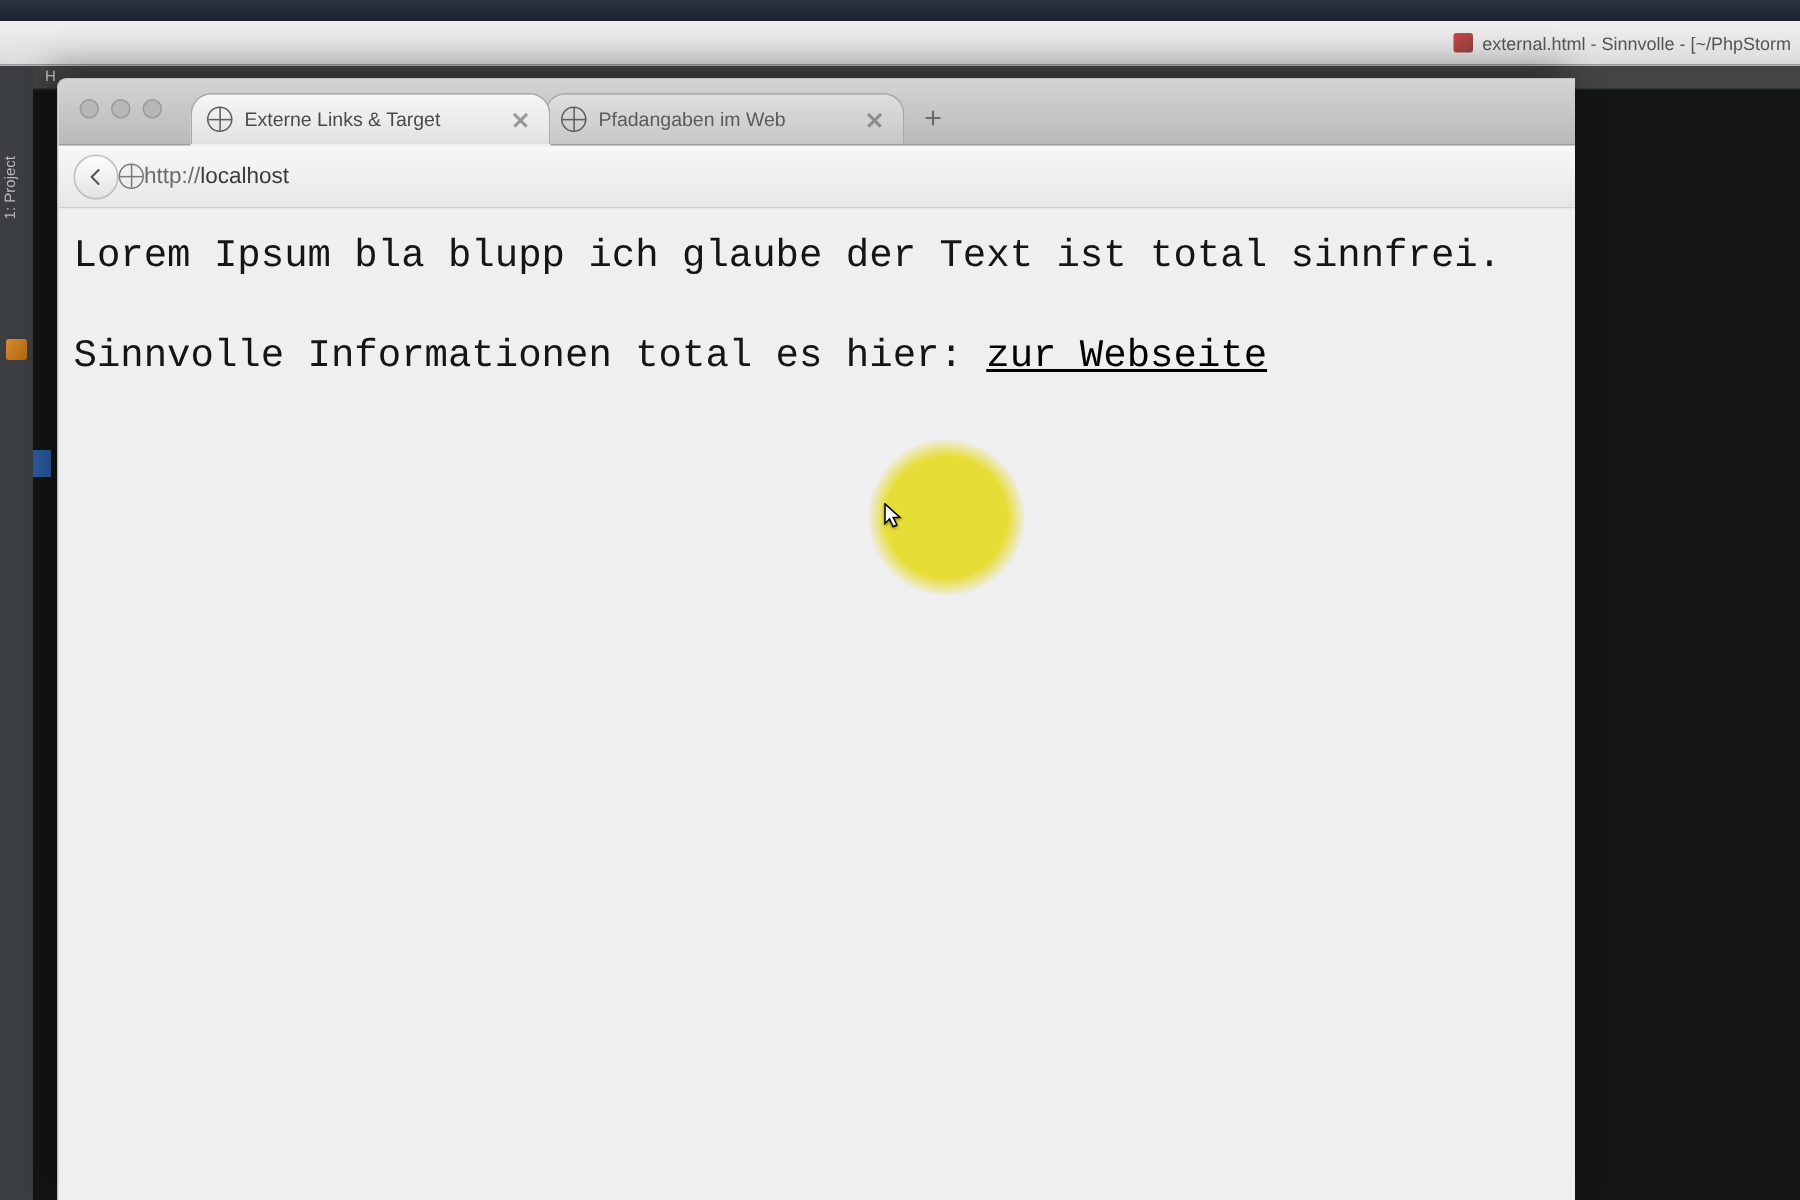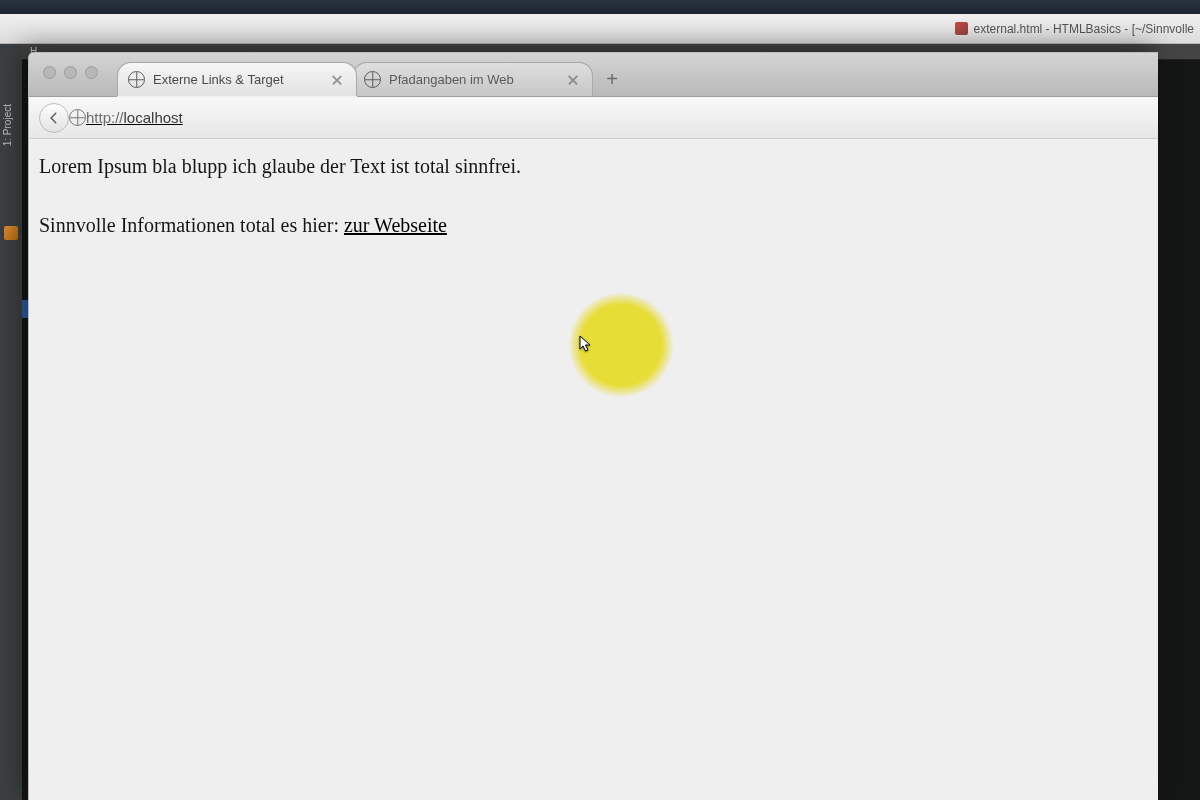--- a/index.html
+++ b/index.html
@@ -45,21 +45,21 @@
     background: #444; border-bottom:1px solid #222;
     font-size:10px; color:#ccc; padding-left:8px; line-height:15px;
   }
   .bg-ide-blue {
     position: absolute; left: 22px; top: 300px; width: 12px; height: 18px;
     background: #2d5fa4;
   }
 
   
   .browser {
-    position: absolute; left: 28px; top: 52px; width: 1130px; height: 748px;
+    position: absolute; left: 38px; top: 52px; width: 1012px; height: 748px;
     background: #f1f1f1;
     border-top-left-radius: 6px;
     box-shadow: -6px -6px 24px rgba(0,0,0,0.4);
     border: 1px solid #bcbcbc;
     border-right: none; border-bottom: none;
     overflow: hidden;
   }
 
   .tabbar {
     height: 44px; width: 100%;
@@ -111,21 +111,20 @@
     display:flex; align-items:center; justify-content:center;
     color:#6a6a6a; font-size:20px; line-height:1;
   }
 
   .toolbar {
     height: 42px; width: 100%;
     background: linear-gradient(#f8f8f8, #e7e7e7);
     border-bottom: 1px solid #cfcfcf;
     display: flex; align-items: center; 
     padding: 0 10px;
-    text-decoration: underline;
   }
   .btn-back {
     width: 30px; height: 30px; border-radius: 50%;
     background: linear-gradient(#fdfdfd,#e3e3e3);
     border: 1px solid #bdbdbd;
     display:flex; align-items:center; justify-content:center;
   }
   .btn-back svg { width:14px; height:14px; }
   .page-icon {
     width: 17px; height: 17px; border-radius:50%;
@@ -148,22 +147,22 @@
     width: 100%; height: calc(100% - 86px);
     background: #efefef;
     padding: 14px 10px;
   }
   .viewport h1 {
     font-family: "Times New Roman", Times, serif;
     font-weight: bold; font-size: 56px; color:#101010;
     margin: 8px 0 34px 0;
   }
   .viewport p {
-    font-family: Liberation Serif, serif;
-    font-size: 20px; color:#151515;
+    font-family: Liberation Mono, monospace;
+    font-size: 26px; color:#151515;
     margin: 0 0 32px 0; line-height: 1.35;
   }
   .viewport a.link {
     color: #000000; text-decoration: underline;
   }
 
   .highlight-circle {
     position: absolute;
     width: 104px; height: 104px; border-radius: 50%;
     background: radial-gradient(circle, #f7ec3a 0%, #f7ec3a 55%, rgba(247,236,58,0.0) 72%);
@@ -176,21 +175,21 @@
   .cursor svg { width:16px; height:20px; filter: drop-shadow(0 1px 1px rgba(0,0,0,.4)); }
 
 </style>
 </head>
 <body>
 
 <div class="bg-ide">
   <div class="bg-ide-top"></div>
   <div class="bg-menubar">
     <span class="bg-app-icon"></span>
-    <span>external.html - HTMLBasics - [~/Sinnvolle</span>
+    <span>external.html - Sinnvolle - [~/PhpStorm</span>
   </div>
   <div class="bg-ide-titlebar">
     <span>H</span>
   </div>
   <div class="bg-ide-rail">
     <span class="side-label">1: Project</span>
     <span class="side-icon1"></span>
   </div>
   <div class="bg-ide-blue"></div>
 </div>

